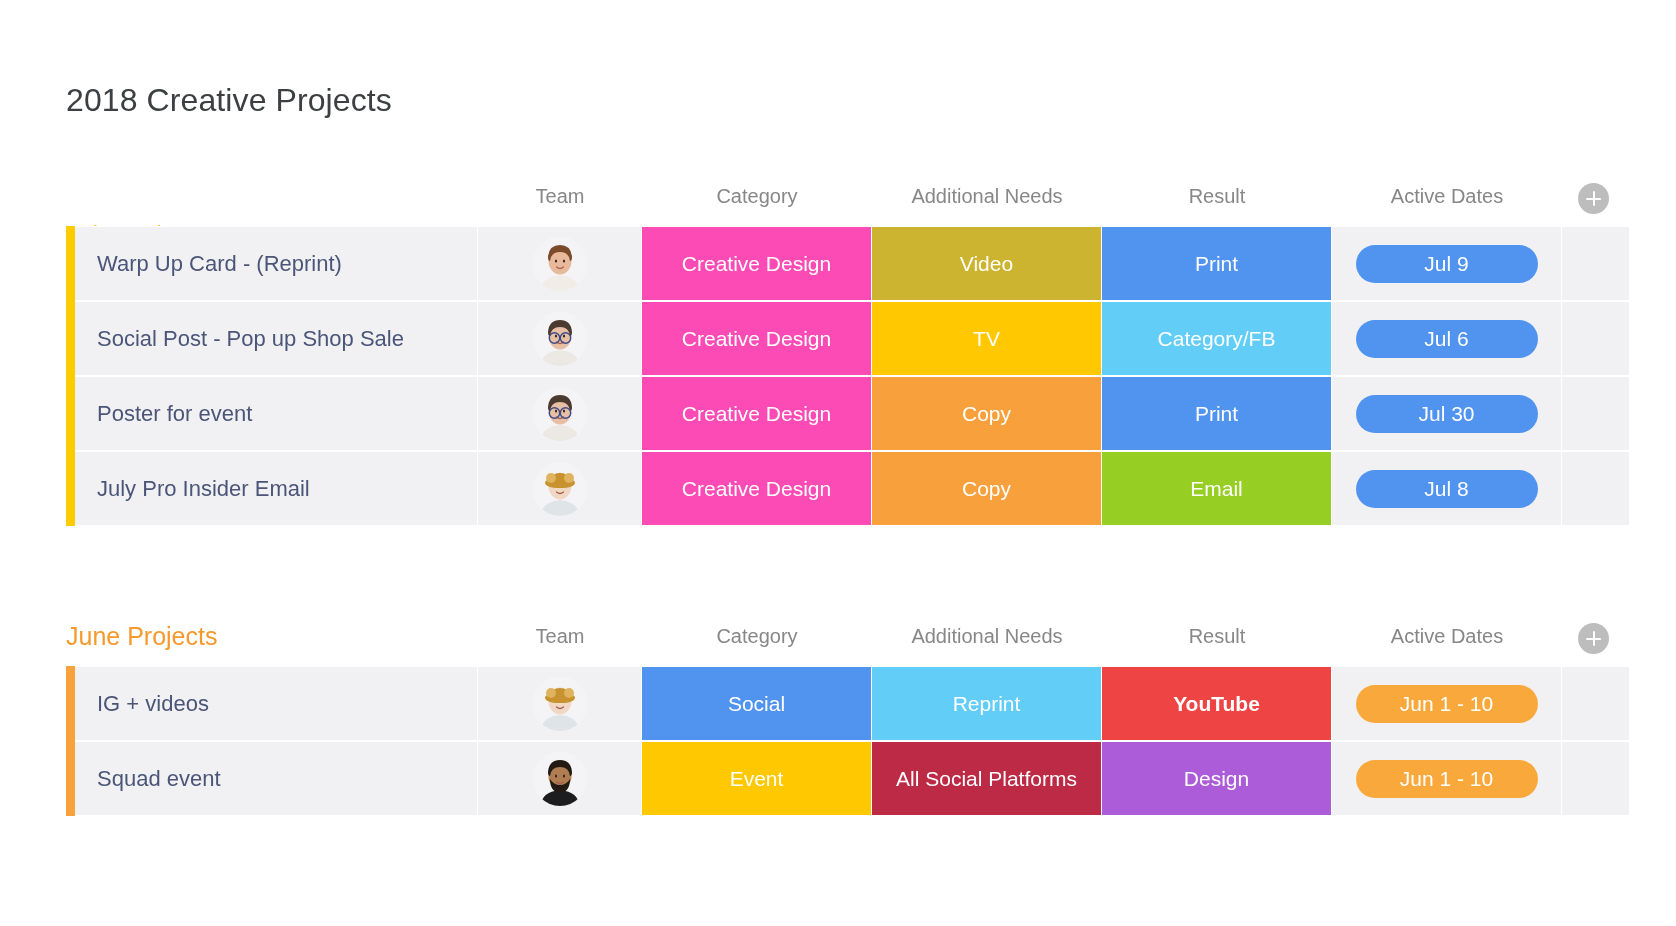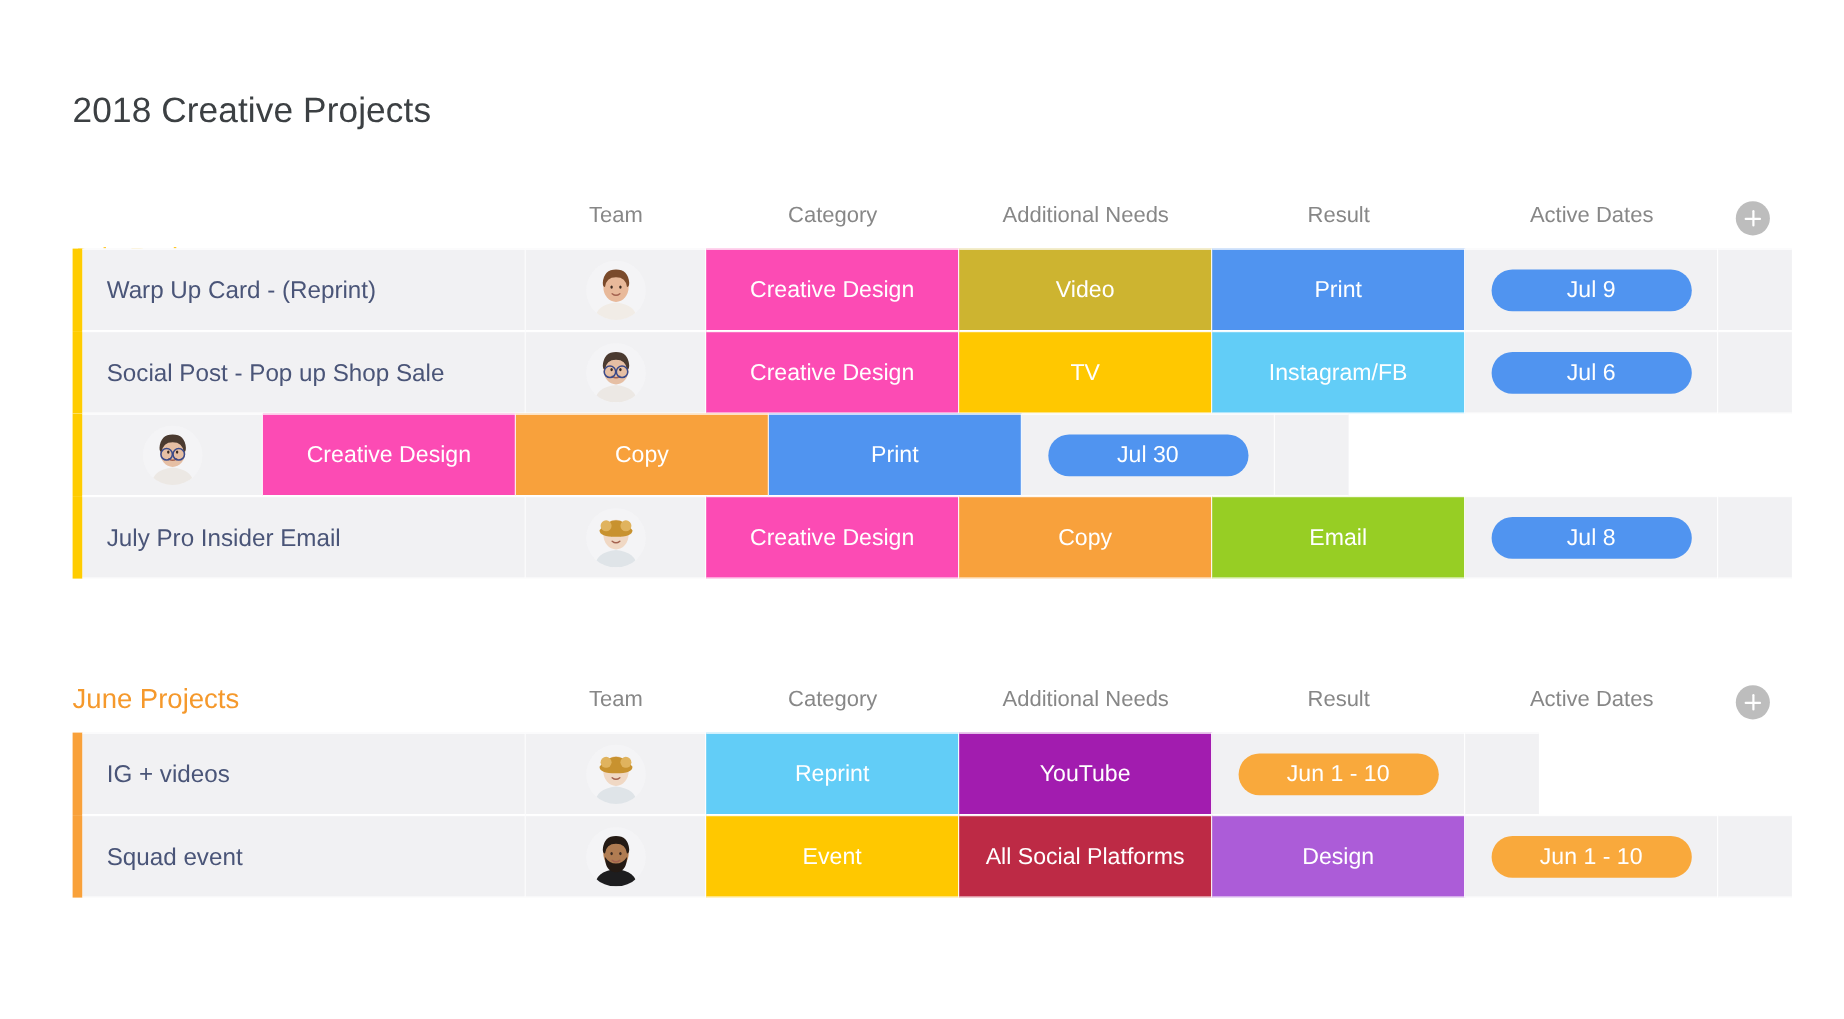--- a/index.html
+++ b/index.html
@@ -253,28 +253,29 @@
                 <ellipse cx="31" cy="24" rx="1.1" ry="1.5" fill="#3b2a21"></ellipse>
                 <path d="M23.5 30 Q27 33 30.5 30" stroke="#a4624f" stroke-width="1.3" fill="none" stroke-linecap="round"></path>
                 <circle cx="21.5" cy="26" r="5.2" fill="none" stroke="#3a4a8a" stroke-width="1.4"></circle>
                 <circle cx="32.5" cy="26" r="5.2" fill="none" stroke="#3a4a8a" stroke-width="1.4"></circle>
                 <line x1="26.7" y1="26" x2="27.3" y2="26" stroke="#3a4a8a" stroke-width="1.4"></line>
               </svg>
             </div>
           </div>
           <div class="cell cell--chip" style="background: rgb(252, 75, 180);">Creative Design</div>
           <div class="cell cell--chip" style="background: rgb(255, 200, 0);">TV</div>
-          <div class="cell cell--chip" style="background: rgb(98, 205, 247);">Instagram/FB</div>
+          <div class="cell cell--chip" style="background: rgb(98, 205, 247);">Category/FB</div>
           <div class="cell cell--dates">
             <span class="pill" style="background: rgb(80, 148, 240);">Jul 6</span>
           </div>
           <div class="cell cell--blank"></div>
         </div>
         <div class="row">
           <div class="accent" style="background: rgb(255, 204, 0);"></div>
+          <div class="cell cell--name">Poster for event</div>
           <div class="cell cell--team">
             <div class="avatar">
               <svg viewBox="0 0 54 54" xmlns="http://www.w3.org/2000/svg">
                 <rect width="54" height="54" fill="#f4f4f6"></rect>
                 <path d="M8 54 Q8 40 27 38 Q46 40 46 54 Z" fill="#ece8e4"></path>
                 <ellipse cx="27" cy="24" rx="11.5" ry="13.5" fill="#e6bfa4"></ellipse>
                 <path d="M15 20 Q16 8 27 8 Q38 8 39 20 Q39 24 37 24 Q36 15 27 15 Q18 15 17 24 Q15 24 15 20 Z" fill="#4a3a30"></path>
                 <ellipse cx="23" cy="24" rx="1.1" ry="1.5" fill="#3b2a21"></ellipse>
                 <ellipse cx="31" cy="24" rx="1.1" ry="1.5" fill="#3b2a21"></ellipse>
                 <path d="M23.5 30 Q27 33 30.5 30" stroke="#a4624f" stroke-width="1.3" fill="none" stroke-linecap="round"></path>
@@ -343,22 +344,23 @@
                 <ellipse cx="27" cy="24" rx="11.5" ry="13.5" fill="#f0d8c4"></ellipse>
                 <ellipse cx="23" cy="24" rx="1.1" ry="1.5" fill="#3b2a21"></ellipse>
                 <ellipse cx="31" cy="24" rx="1.1" ry="1.5" fill="#3b2a21"></ellipse>
                 <path d="M23.5 30 Q27 33 30.5 30" stroke="#a4624f" stroke-width="1.3" fill="none" stroke-linecap="round"></path>
                 <path d="M12 20 Q27 2 42 20 Q42 26 27 26 Q12 26 12 20 Z" fill="#c8922f"></path>
                 <circle cx="18" cy="16" r="5" fill="#e0b35e"></circle>
                 <circle cx="36" cy="16" r="5" fill="#e0b35e"></circle>
               </svg>
             </div>
           </div>
+          <div class="cell cell--chip" style="background: rgb(80, 148, 240);">Social</div>
           <div class="cell cell--chip" style="background: rgb(98, 205, 247);">Reprint</div>
-          <div class="cell cell--chip" style="background: #a21caf;">YouTube</div>
+          <div class="cell cell--chip" style="background: #ef4444; font-weight: bold;">YouTube</div>
           <div class="cell cell--dates">
             <span class="pill" style="background: rgb(249, 169, 60);">Jun 1 - 10</span>
           </div>
           <div class="cell cell--blank"></div>
         </div>
         <div class="row">
           <div class="accent" style="background: rgb(249, 161, 58);"></div>
           <div class="cell cell--name">Squad event</div>
           <div class="cell cell--team">
             <div class="avatar">

